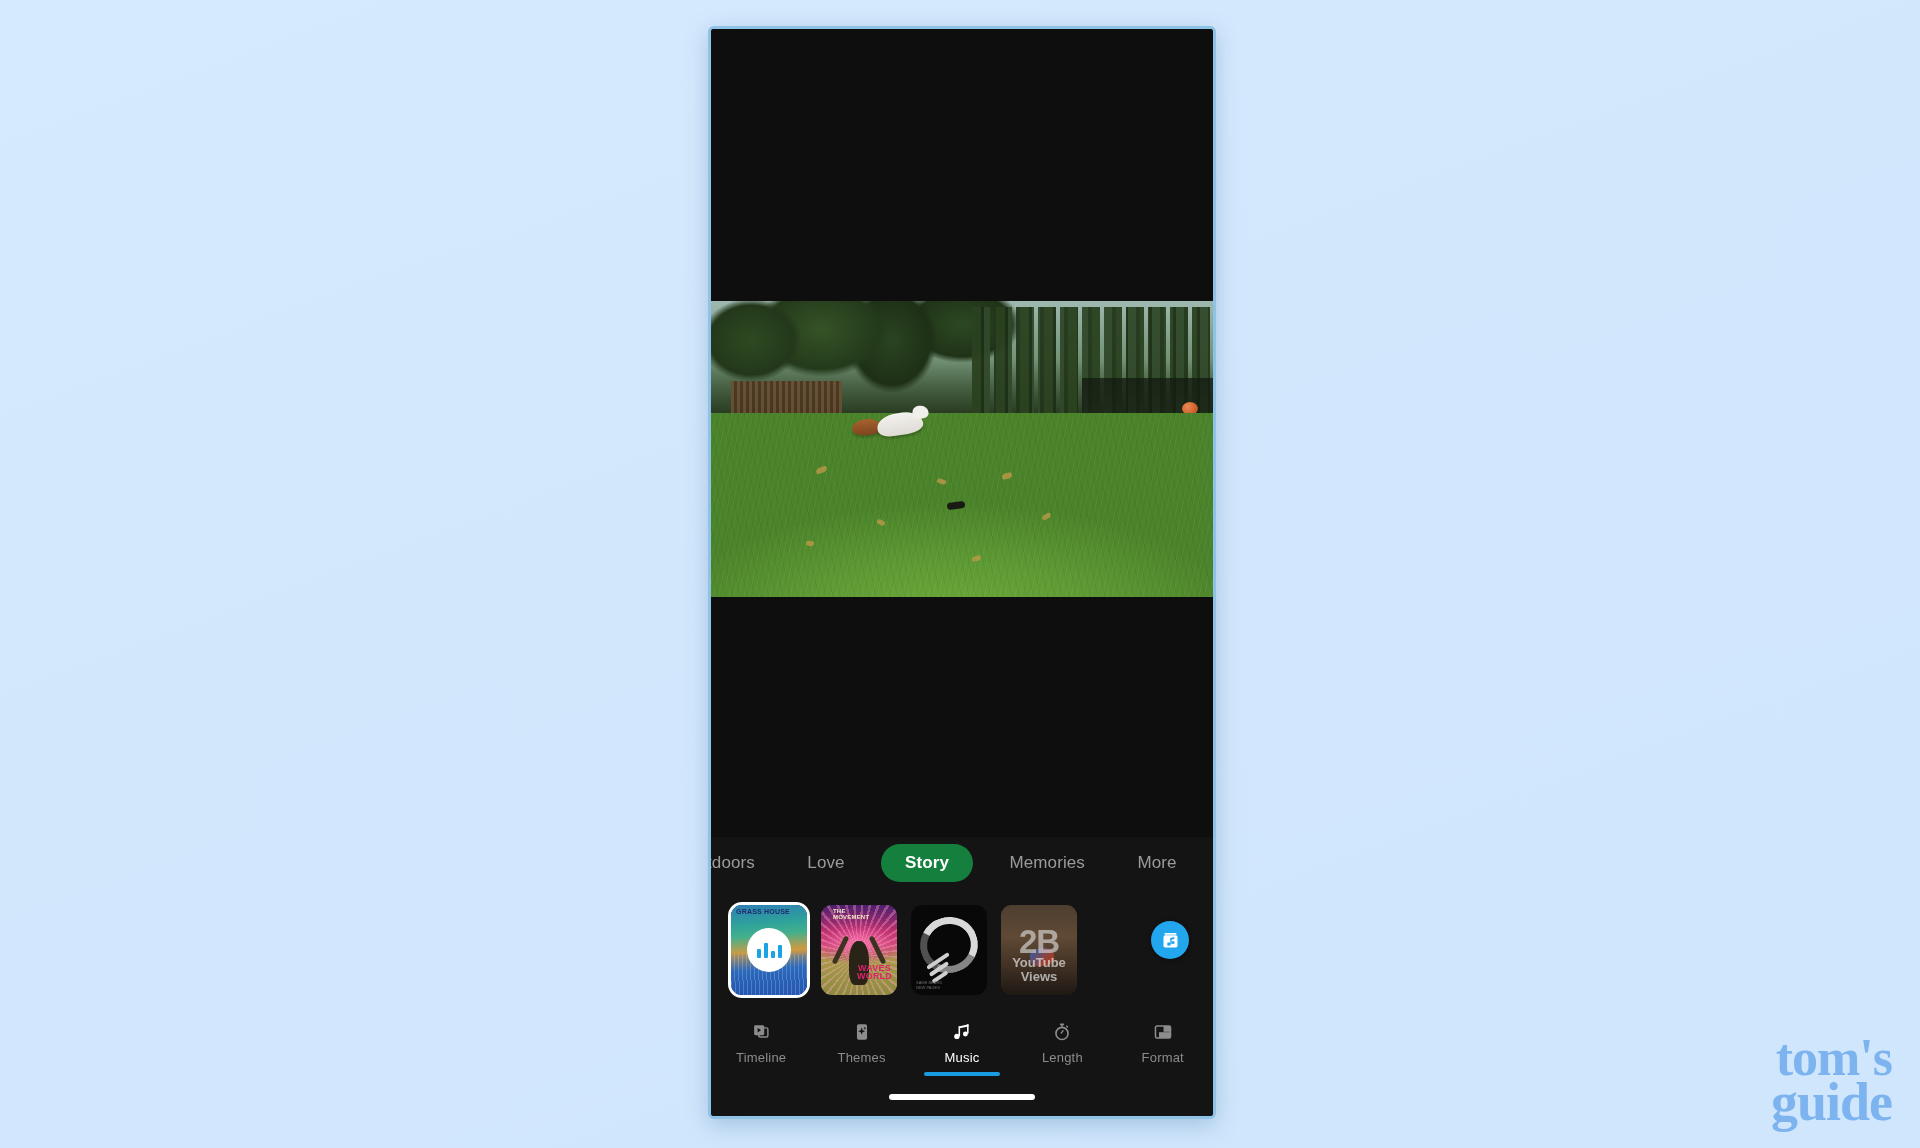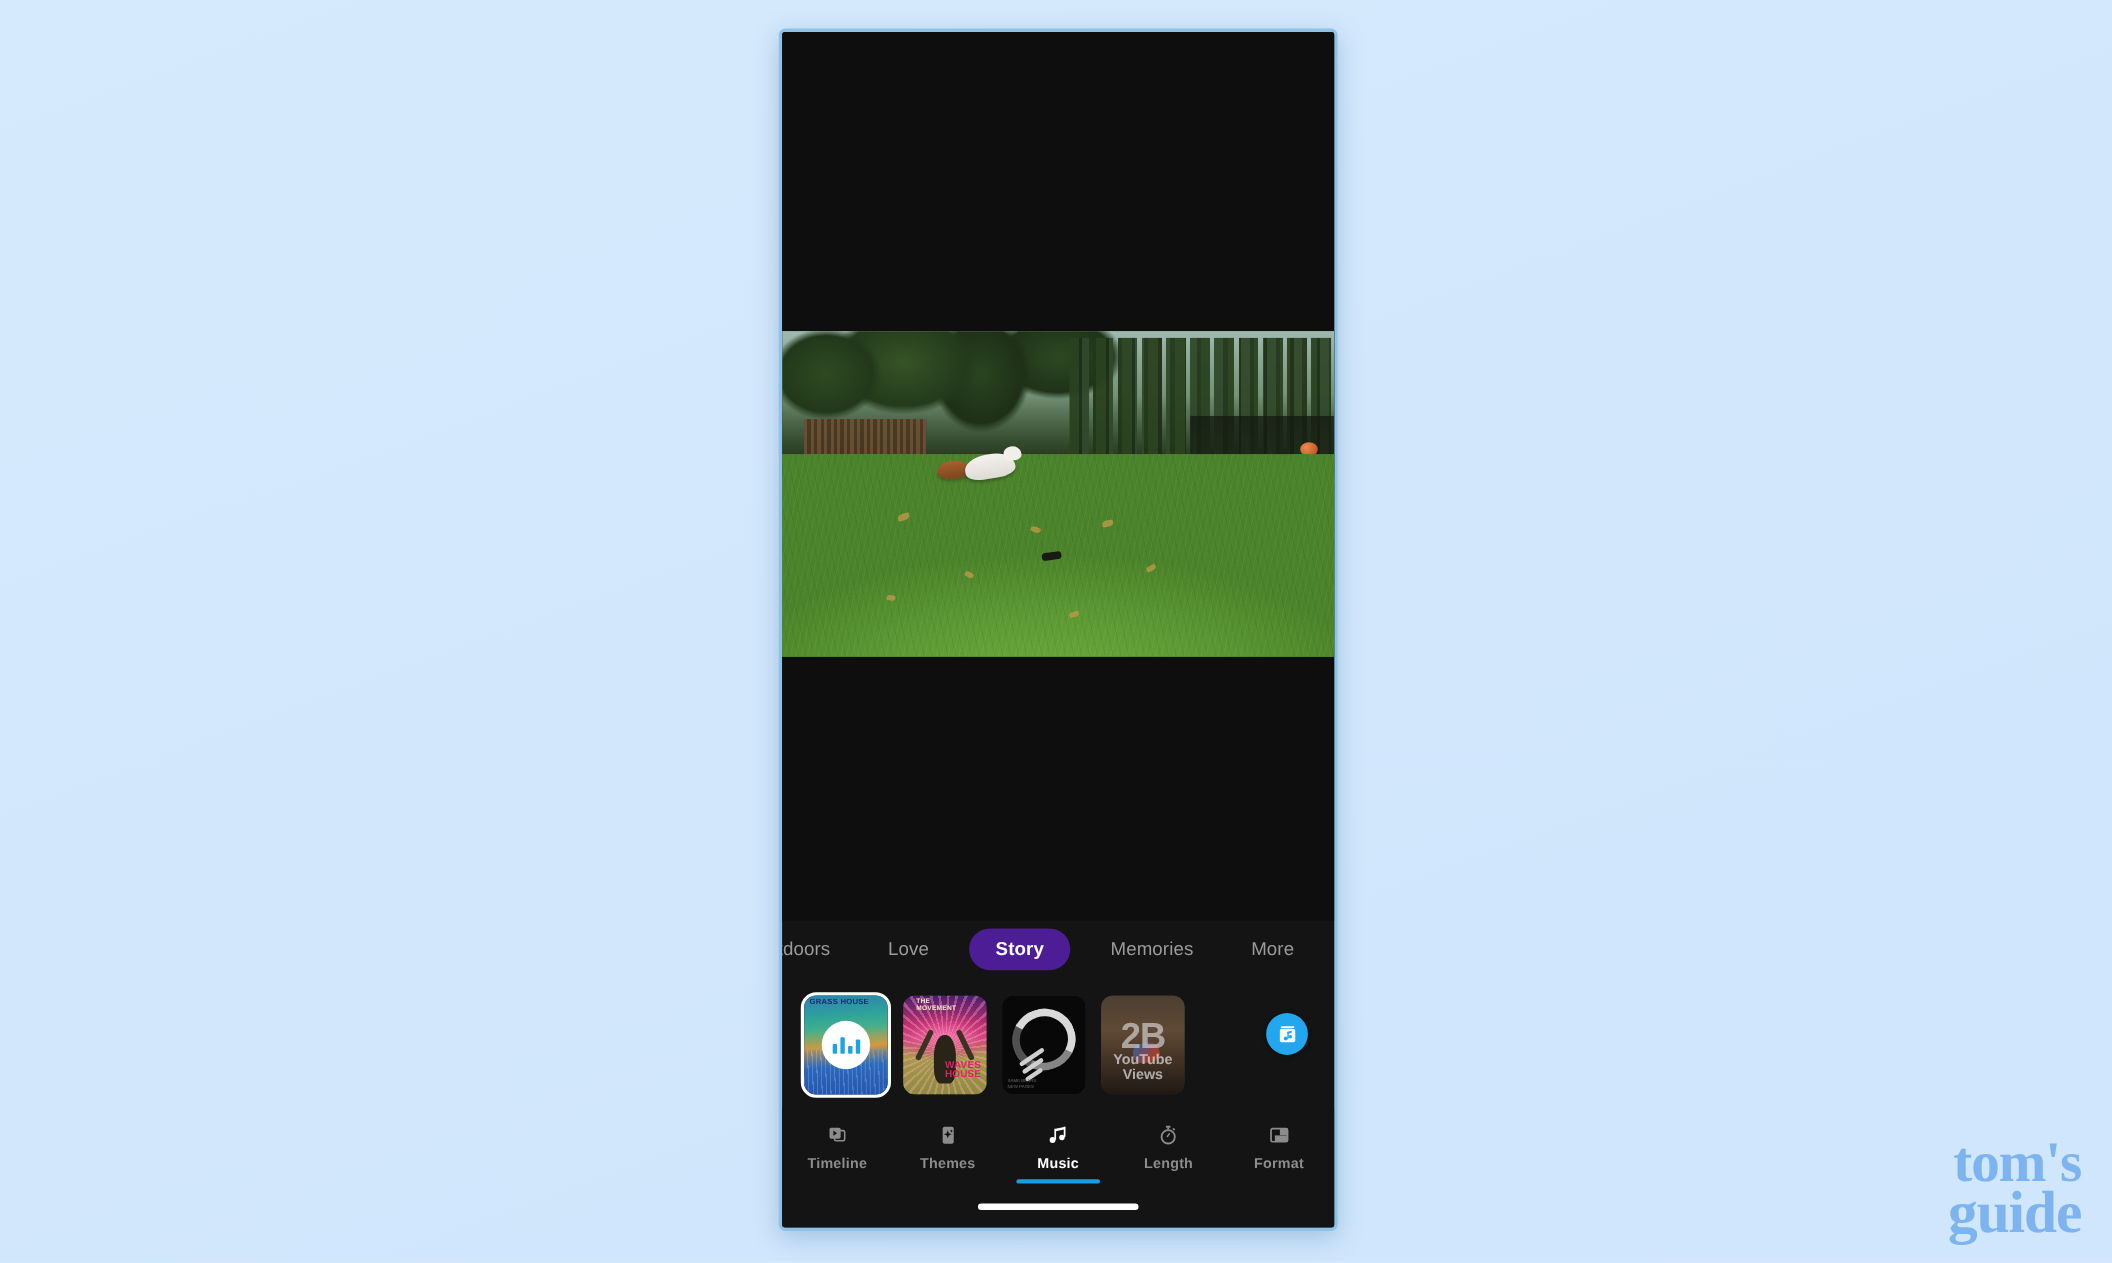--- a/index.html
+++ b/index.html
@@ -160,21 +160,21 @@
     font-size: 17px;
     white-space: nowrap;
     padding: 9px 16px;
     border-radius: 22px;
     letter-spacing: .1px;
   }
   .cat-tab.clipped { margin-left: -22px; }
   .cat-tab.active {
     color: #ffffff;
     font-weight: bold;
-    background: #4c1d95;
+    background: #15803d;
     padding: 9px 24px;
   }
   .cat-spacer { flex: 1 1 auto; }
 
   
   #thumb-row {
     position: absolute;
     left: 0;
     top: 862px;
     width: 100%;
@@ -301,21 +301,21 @@
   
   #bottom-nav {
     position:absolute; left:0; bottom:0; width:100%; height:108px;
     background:#141414;
     display:flex; align-items:flex-start; justify-content:space-around;
     padding-top: 12px;
   }
   .nav-item {
     position: relative;
     width: 92px;
-    display:flex; flex-direction:column; align-items:center; gap:6px;font-weight:bold;
+    display:flex; flex-direction:column; align-items:center; gap:6px;
   }
   .nav-icon { height: 24px; display:flex; align-items:center; justify-content:center; }
   .nav-label { font-size: 13px; color:#8c8c8c; letter-spacing:.2px; }
   .nav-item.active .nav-label { color:#ffffff; }
   .nav-underline {
     position:absolute; bottom:-11px; left:50%; transform:translateX(-50%);
     width:76px; height:4px; background:#1a9ce0; border-radius:2px;
   }
 
   #home-indicator {
@@ -395,21 +395,21 @@
 
     <div class="thumb">
       <div class="art-movement"></div>
       <div class="figure"></div>
       <div class="mv-top">
         <span>THE</span><br>
         <span>MOVEMENT</span>
       </div>
       <div class="mv-bot">
         <span>WAVES</span><br>
-        <span>HOUSE</span>
+        <span>WORLD</span>
       </div>
     </div>
 
     <div class="thumb">
       <div class="art-enso"></div>
       <div class="enso-ring"></div>
       <div class="enso-slash" style="left:14px;top:54px;width:26px"></div>
       <div class="enso-slash" style="left:17px;top:62px;width:22px"></div>
       <div class="enso-slash" style="left:20px;top:70px;width:18px"></div>
       <div class="enso-cap">

